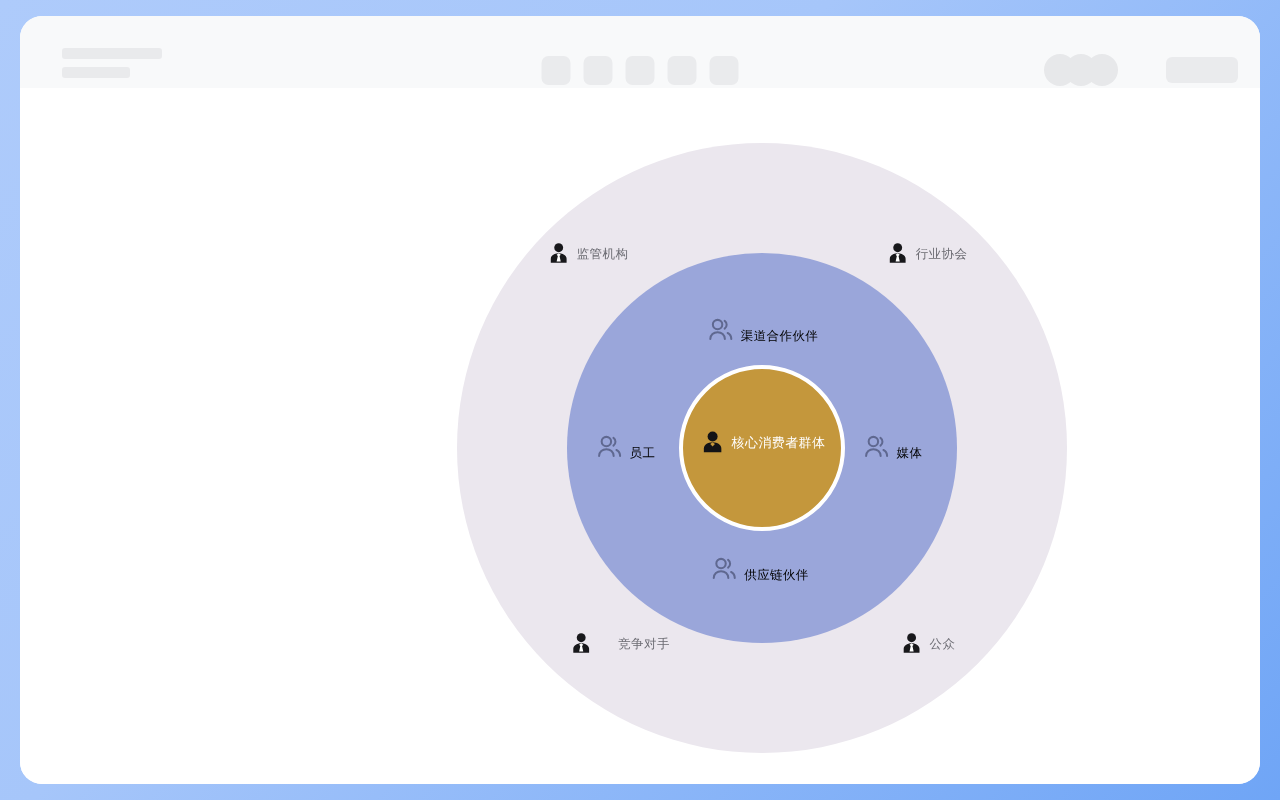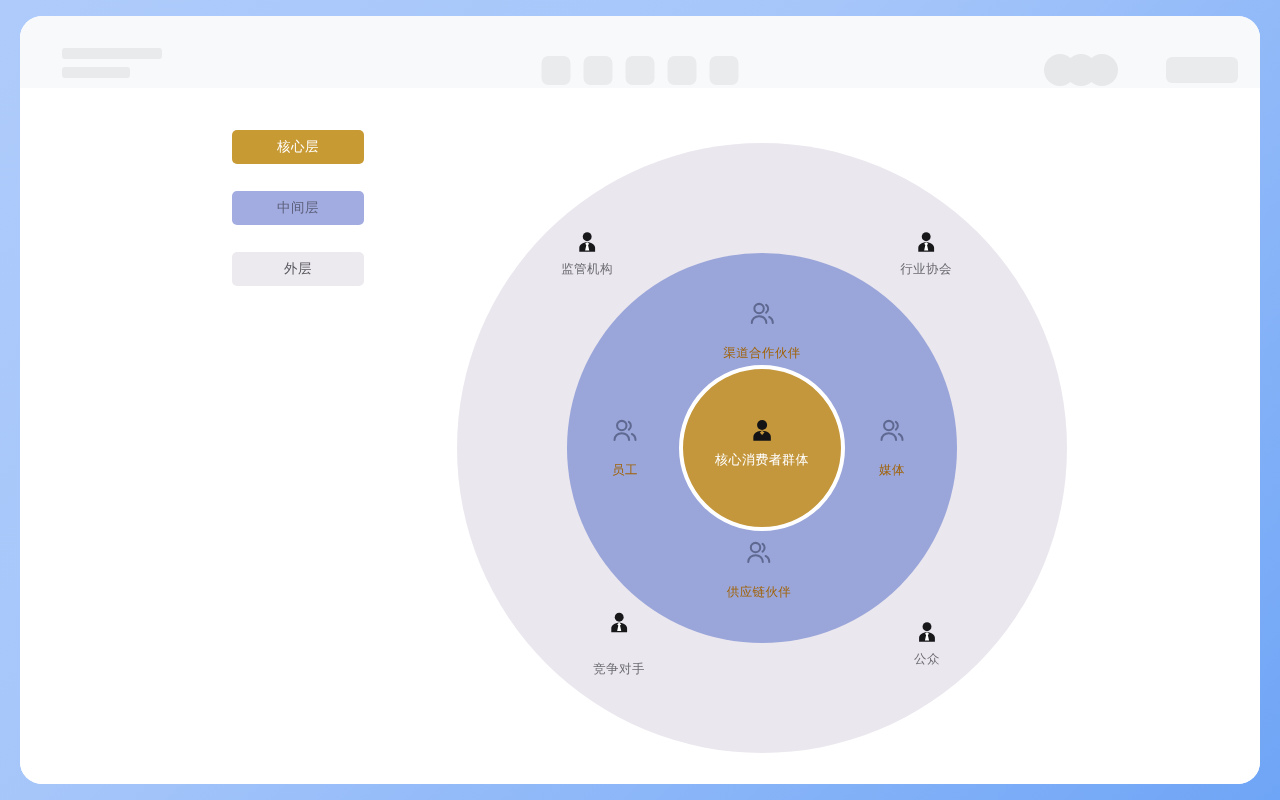--- a/index.html
+++ b/index.html
@@ -161,31 +161,31 @@
     background: #c4973c;
     border: 4px solid #ffffff;
   }
 
   
   .node {
     position: absolute;
     left: 50%; top: 50%;
     transform: translate(-50%, -50%);
     display: flex;
-    flex-direction: column;
+    flex-direction: row;
     align-items: center;
     gap: 5px;
     white-space: nowrap;
     cursor: pointer;
     user-select: none;
   }
   .node-label { font-size: 12.5px; letter-spacing: 0.4px; }
 
   .node.core .node-label { color: #ffffff; font-size: 13px; }
-  .node.mid  .node-label { color: #a16207; margin-top: 10px; }
+  .node.mid  .node-label { color: #000000; margin-top: 10px; }
   .node.outer .node-label { color: #6b6b72; }
 
   .node svg { display: block; }
 
   
   .pos-core        { left: 305px; top: 300px; justify-content: center; }
   .pos-mid-top     { left: 305px; top: 188px; }
   .pos-mid-left    { left: 168px; top: 305px; }
   .pos-mid-right   { left: 435px; top: 305px; align-items: center; }
   .pos-mid-bottom  { left: 302px; top: 427px; }
@@ -232,31 +232,20 @@
       <div class="ph-dot"></div>
       <div class="ph-dot"></div>
       <div class="ph-dot"></div>
       <div class="ph-dot"></div>
       <div class="ph-dot"></div>
     </div>
   </div>
 
   <div class="canvas">
 
-    <div class="legend">
-      <div class="legend-item legend-core">
-        <span>核心层</span>
-      </div>
-      <div class="legend-item legend-mid">
-        <span>中间层</span>
-      </div>
-      <div class="legend-item legend-outer">
-        <span>外层</span>
-      </div>
-    </div>
 
     <div class="rings">
 
       <div class="ring ring-outer"></div>
       <div class="ring ring-mid"></div>
       <div class="ring ring-core"></div>
 
       <div class="node outer pos-out-tl">
         <span>
           <svg width="26" height="26" viewBox="0 0 24 24" fill="#18181b">

